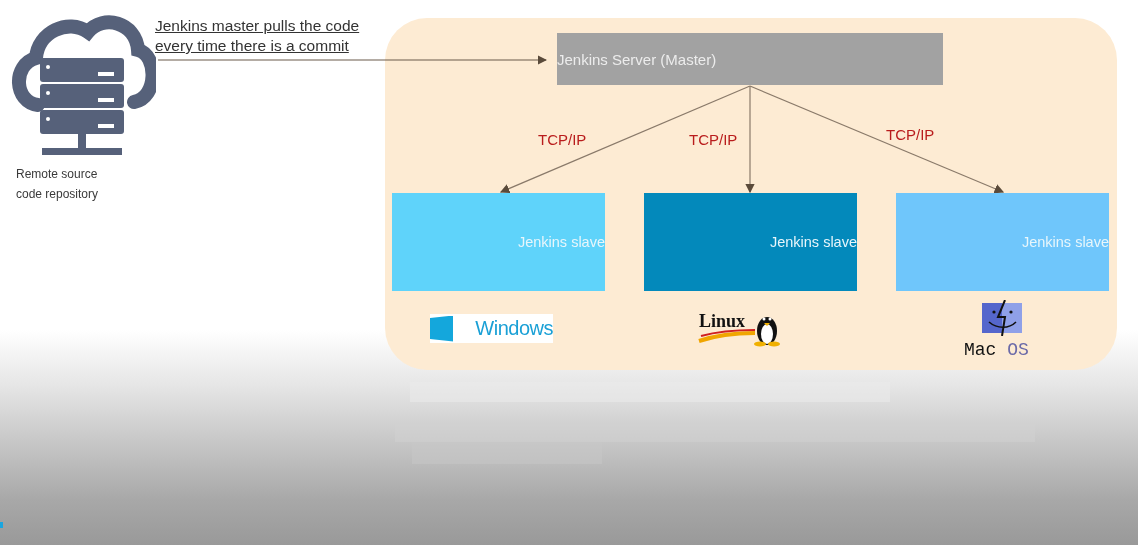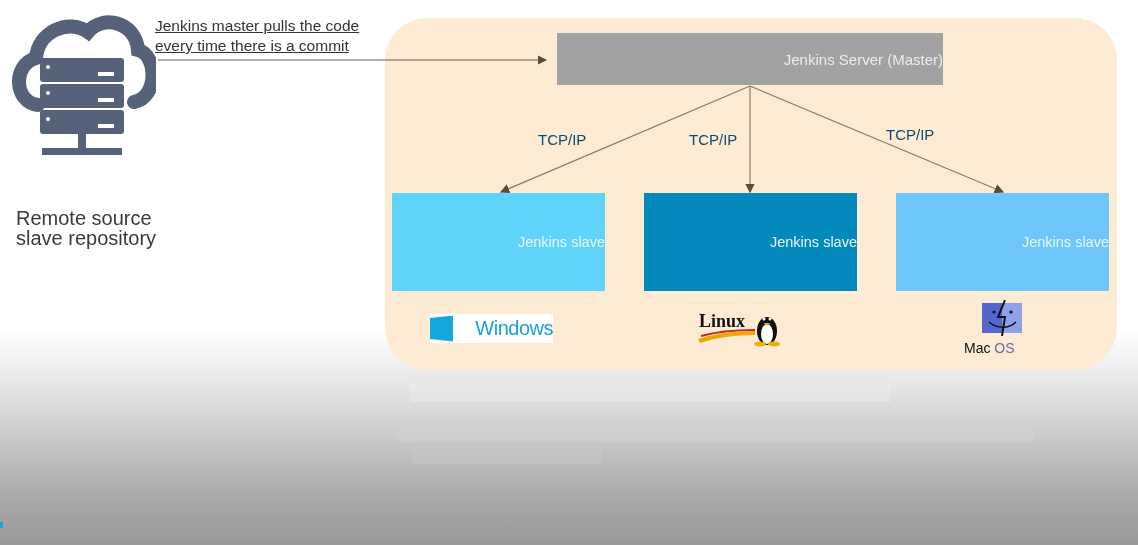--- a/index.html
+++ b/index.html
@@ -8,60 +8,60 @@
     background: linear-gradient(to bottom, #ffffff 0px, #ffffff 330px, #e6e6e6 385px, #c8c8c8 440px, #a8a8a8 500px, #999999 545px);
     font-family: "Liberation Sans", "DejaVu Sans", sans-serif;
   }
   .panel {
     position: absolute; left: 385px; top: 18px; width: 732px; height: 352px;
     background: #fdebd3; border-radius: 42px;
   }
   .repo-icon { position: absolute; left: 8px; top: 10px; width: 148px; height: 155px; }
   .repo-label {
     position: absolute; left: 16px; top: 164px; width: 160px;
-    font-size: 20px; line-height: 20px; color: #3a3a3a; margin-top: 44px;
+    font-size: 12px; line-height: 20px; color: #3a3a3a;
   }
   .pull-label {
     position: absolute; left: 155px; top: 16px; width: 260px;
     font-size: 15.5px; line-height: 20px; color: #333; text-decoration: underline;
   }
   .master {
     position: absolute; left: 557px; top: 33px; width: 386px; height: 52px;
     background: #a2a2a2; color: #ececec; font-size: 15px;
-    display: flex; align-items: center; justify-content: flex-end;
+    display: flex; align-items: center; justify-content: flex-start;
   }
   .slave {
     position: absolute; top: 193px; width: 213px; height: 98px;
     display: flex; align-items: center; justify-content: flex-end;
     color: #e8f6fb; font-size: 14.5px;
   }
   .slave.s1 { left: 392px; background: #5fd3fa; }
   .slave.s2 { left: 644px; background: #0389bb; }
   .slave.s3 { left: 896px; background: #6fc6fb; }
   .tcp {
-    position: absolute; font-size: 15px; color: #0c4a6e;
+    position: absolute; font-size: 15px; color: #b91c1c;
   }
   svg.lines { position: absolute; left: 0; top: 0; width: 1138px; height: 545px; }
   .os-logo { position: absolute; }
   .win-logo {
     left: 430px; top: 314px; width: 123px; height: 29px; background: #fff;
     display: flex; align-items: center; gap: 22px; padding-left: 0;
   }
   .win-squares { width: 25px; height: 26px; background: #14a7dc;
     clip-path: polygon(0 10%, 100% 0, 100% 100%, 0 90%); margin-left: 0; }
   .win-text { color: #1aa0d6; font-size: 20px; letter-spacing: -0.5px; }
   .linux-logo { left: 697px; top: 309px; width: 86px; height: 38px; }
   .linux-text {
     position: absolute; left: 2px; top: 2px; font-family: Liberation Serif, serif;
     font-weight: bold; font-size: 18px; color: #111;
   }
   .mac-logo { left: 960px; top: 296px; width: 80px; height: 70px; }
   .mac-text {
-    position: absolute; left: 4px; top: 44px; font-family: Liberation Sans, sans-serif;
-    font-size: 14px; color: #111; white-space: nowrap;
+    position: absolute; left: 4px; top: 44px; font-family: Liberation Mono, monospace;
+    font-size: 18px; color: #111; white-space: nowrap;
   }
   .mac-text .os { color: #6b6aa8; }
   .blur-bar { position: absolute; background: rgba(235,235,235,0.55); }
   .dot-accent { position: absolute; left: 0; top: 522px; width: 3px; height: 6px; background: #1aa6e0; }
 </style>
 </head>
 <body>
 
 <div class="panel"></div>
 
@@ -87,21 +87,21 @@
   <circle cx="40" cy="109" r="2" fill="#fff"></circle>
   <rect x="90" y="62" width="16" height="4" fill="#fff"></rect>
   <rect x="90" y="88" width="16" height="4" fill="#fff"></rect>
   <rect x="90" y="114" width="16" height="4" fill="#fff"></rect>
   <rect x="70" y="124" width="8" height="16" fill="#56617a"></rect>
   <rect x="34" y="138" width="80" height="7" fill="#56617a"></rect>
 </svg>
 
 <div class="repo-label">
   <div>Remote source</div>
-  <div>slave repository</div>
+  <div>code repository</div>
 </div>
 
 <div class="pull-label">
   <div>Jenkins master pulls the code</div>
   <div>every time there is a commit</div>
 </div>
 
 <div class="master">
   <span>Jenkins Server (Master)</span>
 </div>

